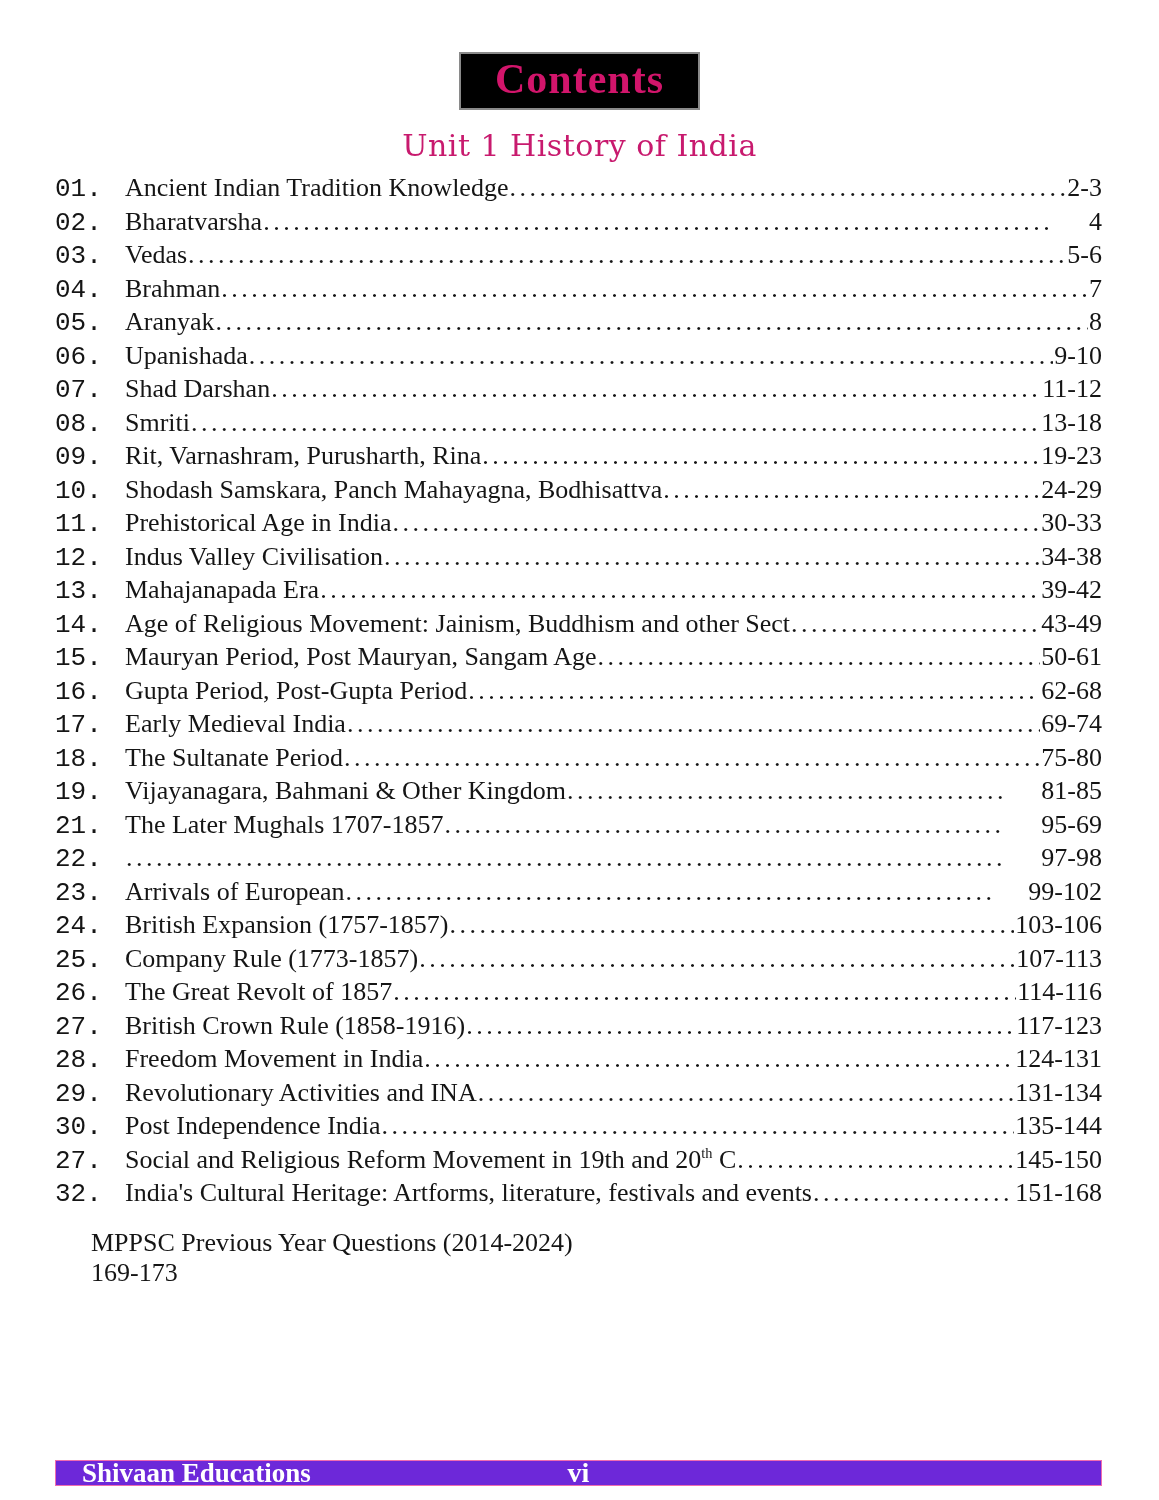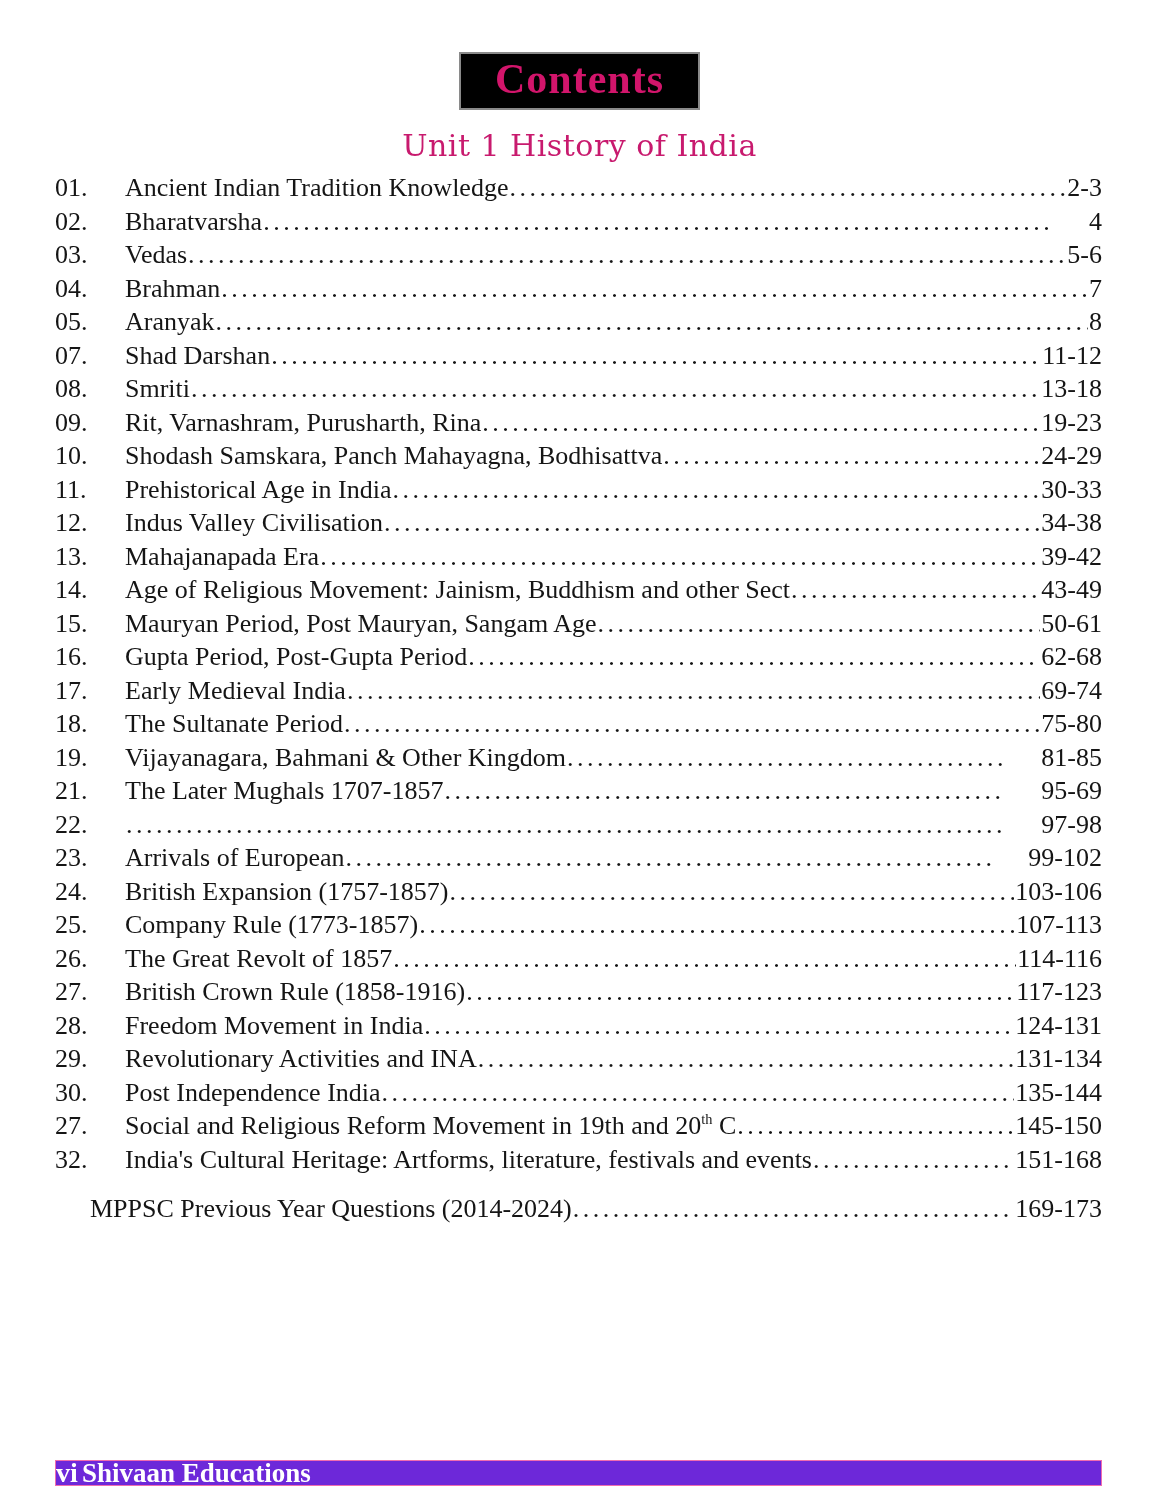--- a/index.html
+++ b/index.html
@@ -47,40 +47,42 @@
   .row{
     display:flex;
     align-items:baseline;
     height:33.5px;
     font-size:26px;
     white-space:nowrap;
   }
   .row .num{
     width:70px;
     flex:0 0 70px;
+    font-family:Liberation Mono, monospace;
   }
   .row .entry-title{flex:0 0 auto;}
   .row sup{font-size:0.55em;line-height:0;}
   .row .leader{
     flex:1 1 auto;
     overflow:hidden;
     white-space:nowrap;
     margin:0 1px;
   }
   .row .leader::after{
     content:"....................................................................................................................................................................................................";
     letter-spacing:3.5px;
   }
   .row .pages{flex:0 0 auto;}
   .row .pages.gapped{margin-left:34px;}
 
   
   .extra-row{
     margin:16px auto 0 90px;
     width:1012px;
+    flex-direction:column;
   }
 
   
   .footer-bar{
     position:absolute;
     left:55px;top:1408px;
     width:1047px;height:26px;
     background:#6d28d9;
     border:1px solid #f06daf;
     box-sizing:border-box;
@@ -89,20 +91,21 @@
   }
   .footer-bar .publisher{
     margin-left:26px;
     color:#ffffff;
     font-weight:bold;
     font-size:27px;
   }
   .footer-bar .page-num{
     position:absolute;
     left:0;right:0;
+    text-align:center;
     color:#ffffff;
     font-weight:bold;
     font-size:28px;
   }
 </style>
 </head>
 <body>
 
 <div class="page">
 
@@ -137,20 +140,26 @@
     <span class="leader"></span>
     <span class="pages">7</span>
   </div>
       <div class="row">
     <span class="num">05.</span>
     <span class="entry-title">Aranyak</span>
     <span class="leader"></span>
     <span class="pages">8</span>
   </div>
       <div class="row">
+    <span class="num">06.</span>
+    <span class="entry-title">Upanishada</span>
+    <span class="leader"></span>
+    <span class="pages">9-10</span>
+  </div>
+      <div class="row">
     <span class="num">07.</span>
     <span class="entry-title">Shad Darshan</span>
     <span class="leader"></span>
     <span class="pages">11-12</span>
   </div>
       <div class="row">
     <span class="num">08.</span>
     <span class="entry-title">Smriti</span>
     <span class="leader"></span>
     <span class="pages">13-18</span>

